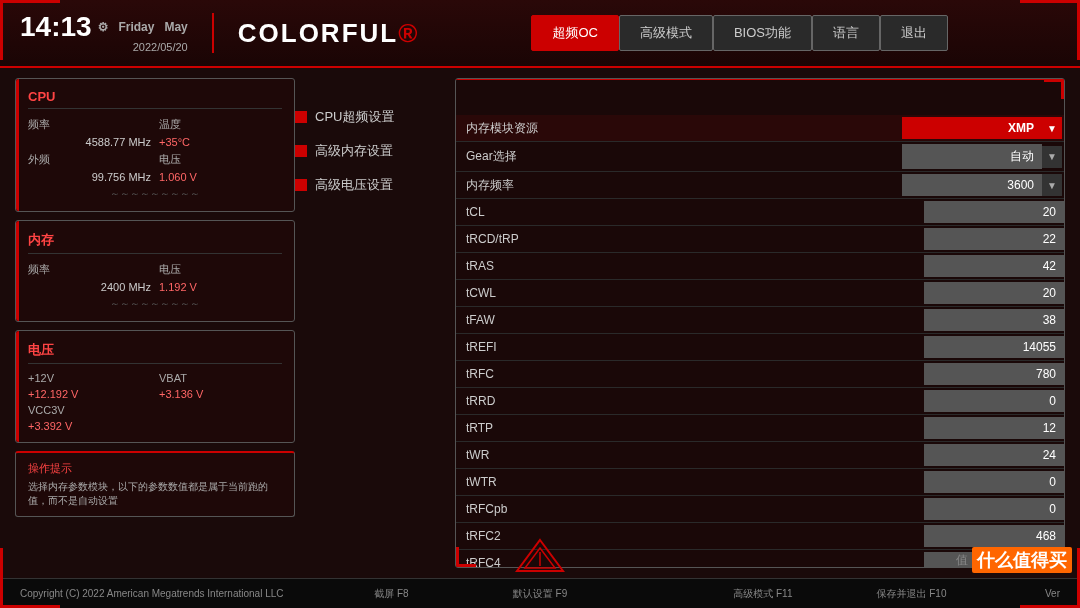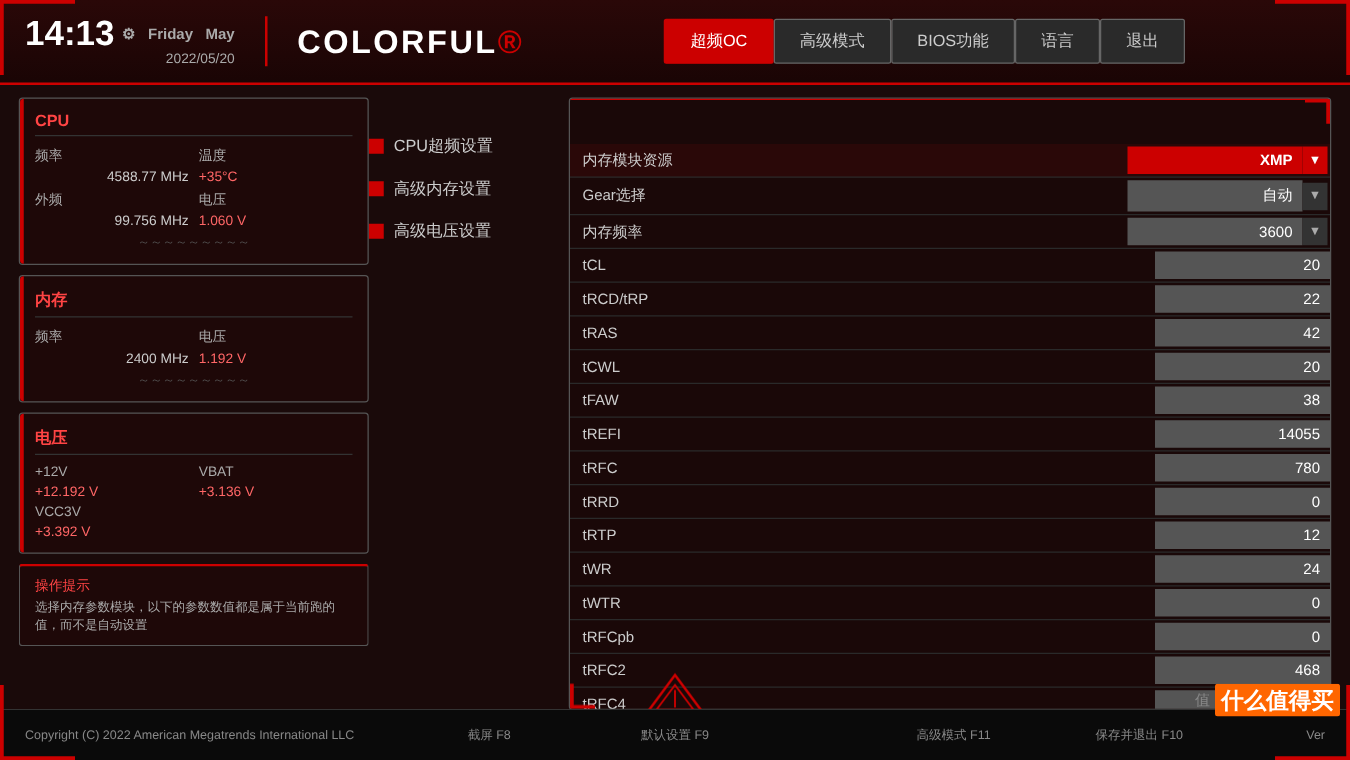--- a/index.html
+++ b/index.html
@@ -313,21 +313,21 @@
       color: #aaa;
       line-height: 1.4;
     }
 
     
     .footer {
       position: absolute;
       bottom: 0;
       left: 0;
       right: 0;
-      height: 41px;
+      height: 30px;
       background: #0a0a0a;
       border-top: 1px solid #333;
       display: flex;
       align-items: center;
       padding: 0 20px;
       font-size: 11px;
       color: #666;
       gap: 0;
     }
 

